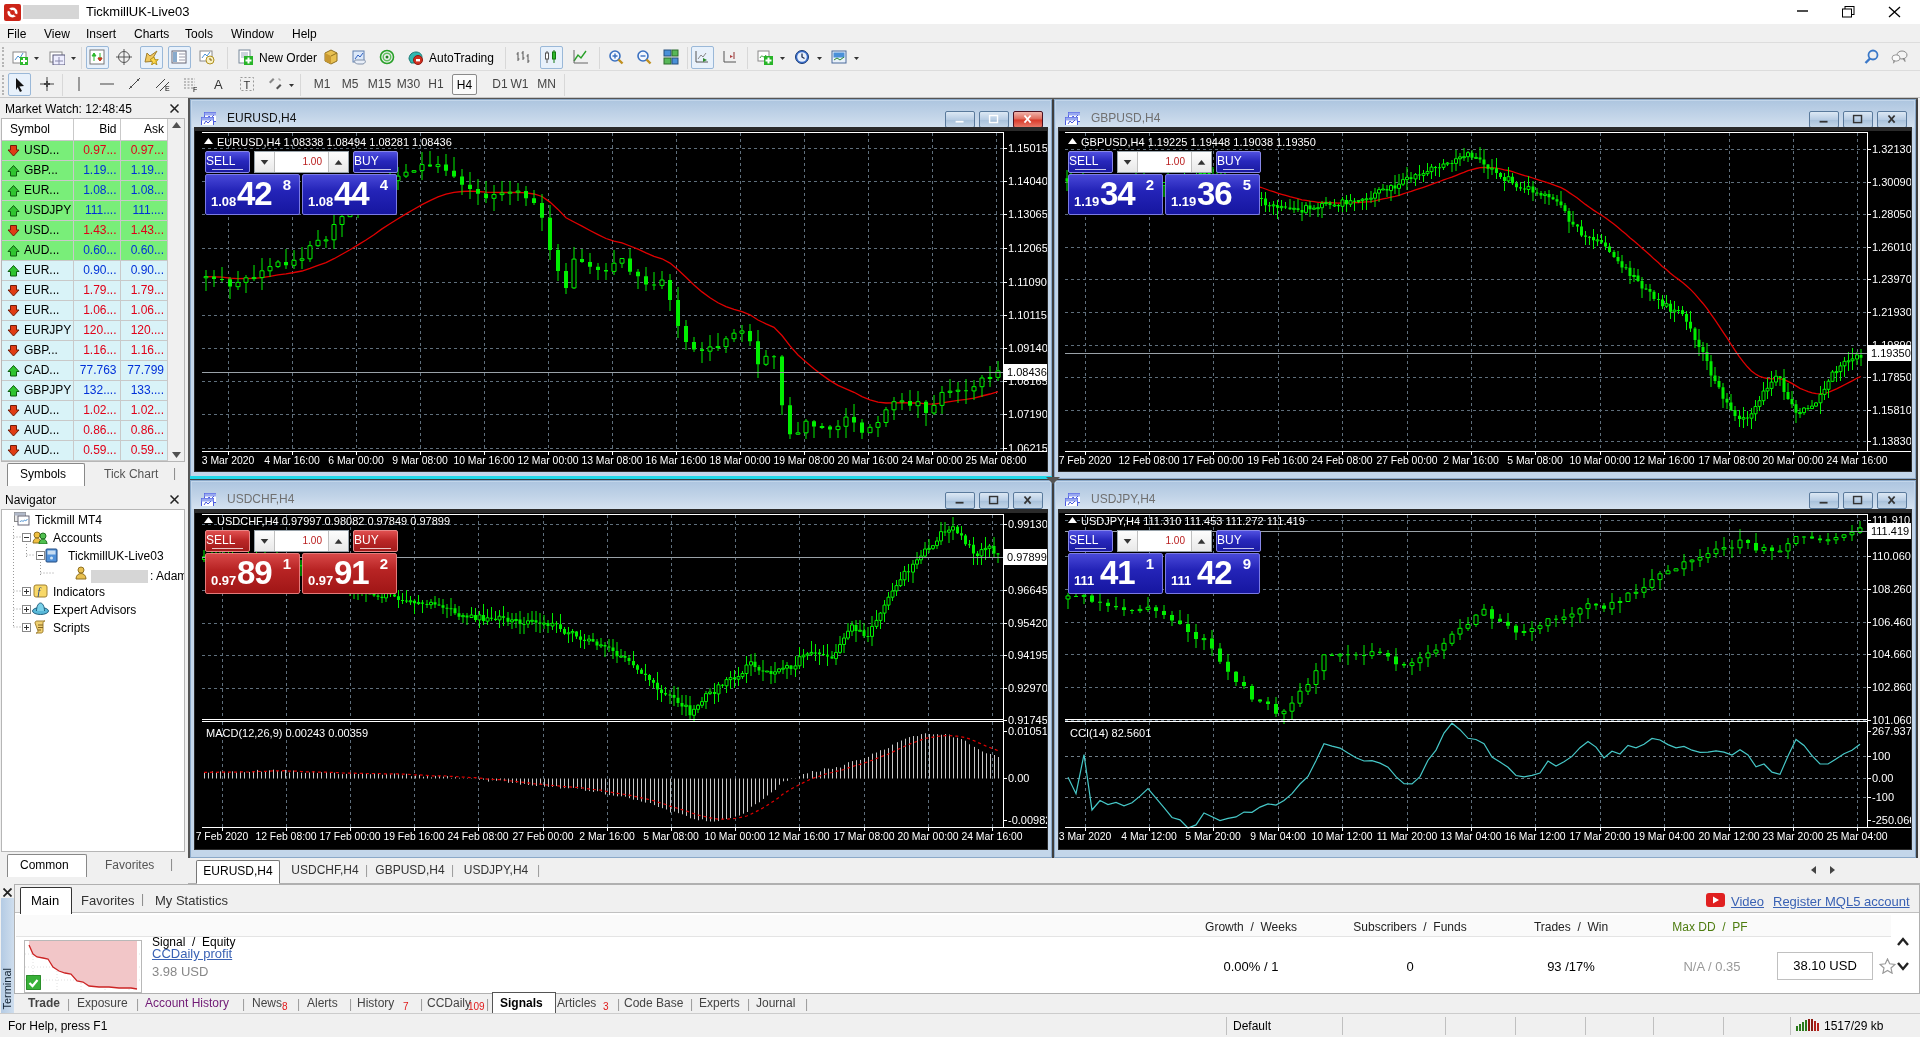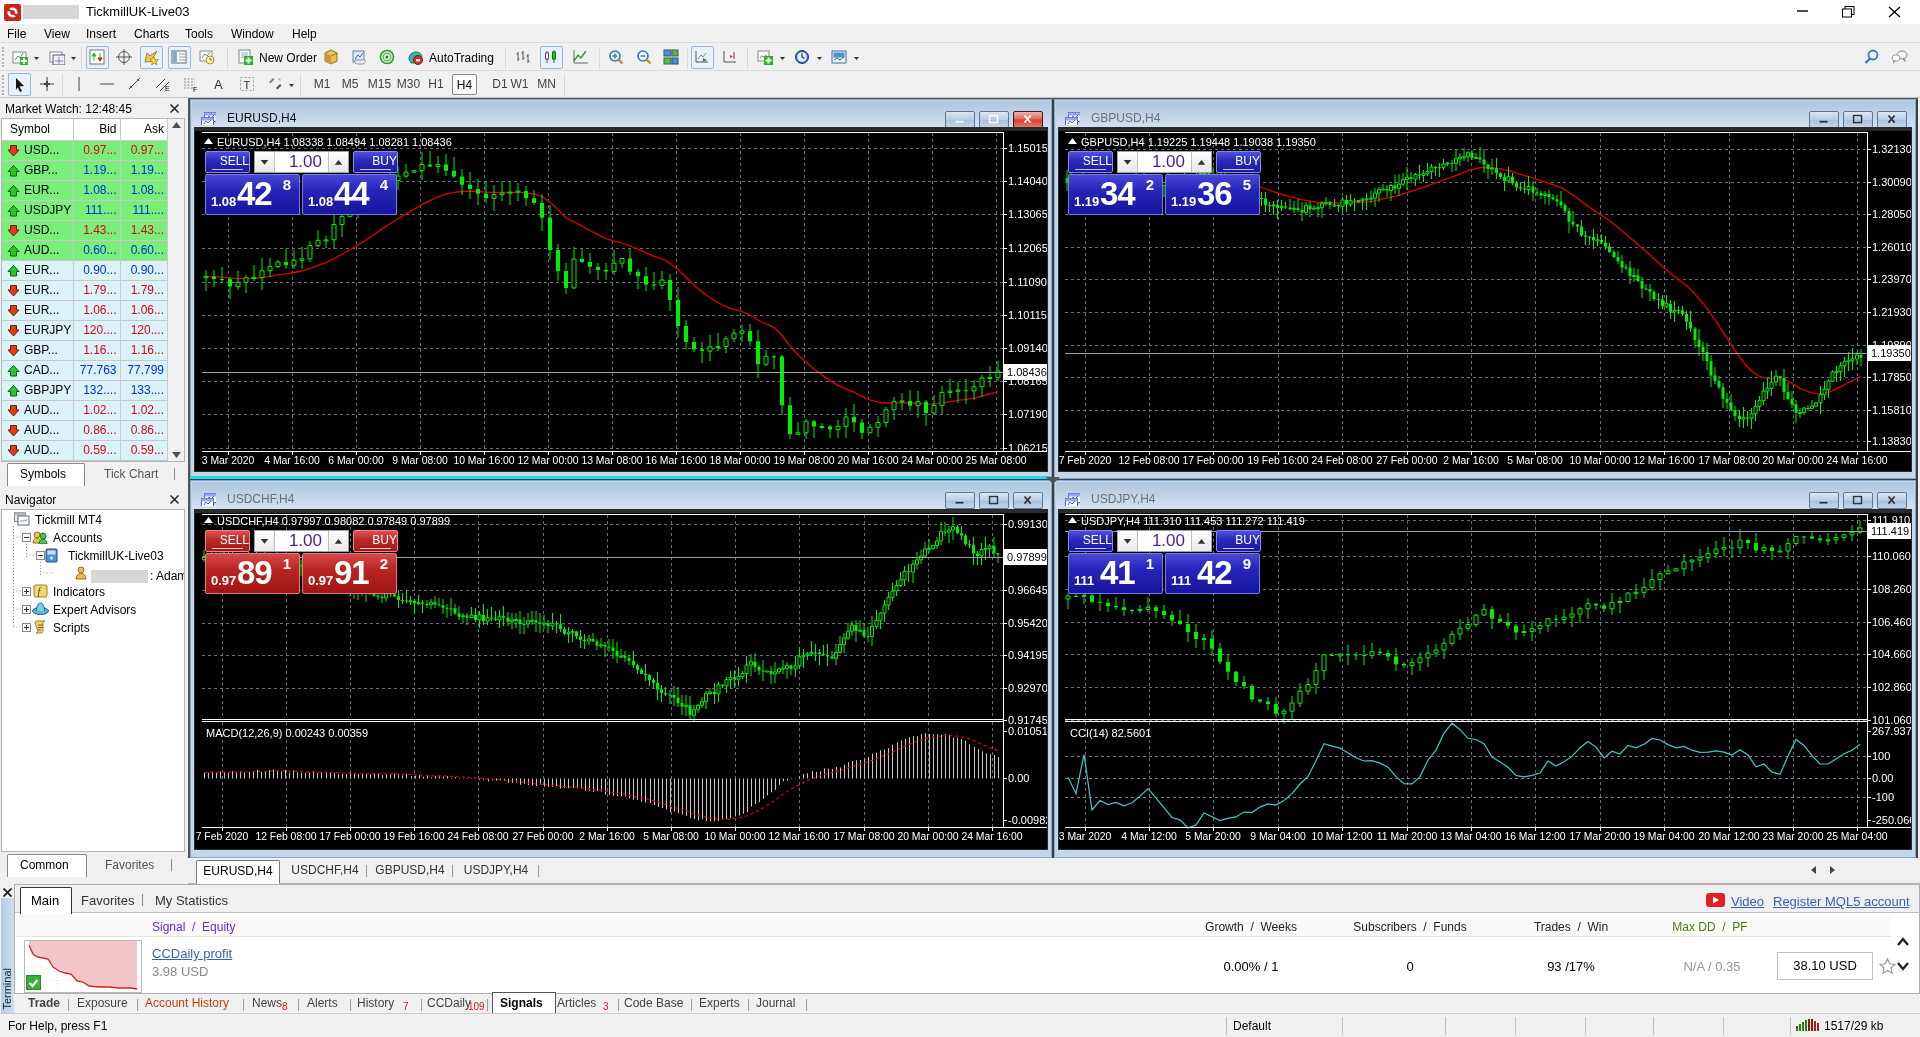--- a/index.html
+++ b/index.html
@@ -35,28 +35,28 @@
 #mdi{left:188px;top:98px;width:1730px;height:763px;background:#3e3e3e;border-top:2px solid #555;border-left:2px solid #555}
 .cwin{position:absolute;background:#c3d6ea;border:1px solid #8aa8c8}
 .ctitle{position:absolute;left:1px;top:1px;right:1px;height:27px;background:linear-gradient(180deg,#aec6e0 0%,#c2d4e8 55%,#d4e2f0 100%);display:flex;align-items:center}
 .ctitle .txt{font-size:12px;margin-left:5px}
 .cbtn{position:absolute;width:30px;height:17px;border:1px solid #5a7a9c;border-radius:2px;background:linear-gradient(180deg,#dce8f4,#b8cde4 50%,#a6c0da 51%,#c4d6e8)}
 .cbtnr{background:linear-gradient(180deg,#f0b4ac,#e06858 48%,#d83828 52%,#e87868);border-color:#4a1020}
 .glyph{position:absolute;left:0;top:0;width:100%;height:100%}
 
 .ocw{position:absolute;width:193px;font-family:"Liberation Sans",sans-serif}
 .ocw .row1{display:flex;height:22px}
-.btn-sb{width:45px;color:#fff;font-size:12px;text-align:right;line-height:19px;border-radius:2px;position:relative}
+.btn-sb{width:45px;color:#fff;font-size:12px;text-align:left;line-height:19px;border-radius:2px;position:relative}
 .btn-sb::after{content:"";position:absolute;left:6px;right:6px;bottom:2px;height:1px;background:rgba(255,255,255,0.75)}
 .blue .btn-sb{background:linear-gradient(180deg,#5050e0,#2828bc 45%,#1a1aa0);border:1px solid #8888e8}
 .red .btn-sb{background:linear-gradient(180deg,#e05050,#bc2828 45%,#a01a1a);border:1px solid #e88888}
 .spin{flex:1;display:flex;border:1px solid #9aa4ac;background:#fff;margin:0 4px}
 .spbtn{width:20px;background:linear-gradient(180deg,#fdfdfd,#e8e8e8);border-right:1px solid #c0c0c0;position:relative}
 .spbtn2{border-left:1px solid #c0c0c0;border-right:none}
-.spv{flex:1;text-align:right;padding-right:6px;font-size:17px;line-height:20px;color:#4c1d95}
+.spv{flex:1;text-align:right;padding-right:6px;font-size:10px;line-height:20px;color:#b91c1c}
 .bigbox{position:absolute;width:95px;height:41px;color:#fff;border-radius:2px}
 .blue .bigbox{background:linear-gradient(180deg,#4848d8,#2424b8 40%,#1616a0);border:1px solid #7a7ae4}
 .red .bigbox{background:linear-gradient(180deg,#d84848,#b82424 40%,#a01616);border:1px solid #e47a7a}
 .bb-s{position:absolute;left:5px;bottom:5px;font-size:13px;font-weight:bold}
 .bb-l{position:absolute;left:31px;top:0px;font-size:33px;font-weight:bold;letter-spacing:-1px}
 .bb-e{position:absolute;right:8px;top:1px;font-size:15px;font-weight:bold}
 
 #tabstrip{left:188px;top:858px;width:1732px;height:26px;background:#f0f0f0;border-bottom:1px solid #b0b0b0}
 .ctab{position:absolute;top:2px;height:24px;font-size:12px;color:#333;line-height:20px}
 .ctab-act{background:#fff;border:1px solid #777;border-bottom:1px solid #fff;border-radius:2px 2px 0 0;color:#000}
@@ -1118,21 +1118,21 @@
     <div class="abs" style="left:81px;top:9px;font-size:13px;color:#333">Favorites</div>
     <div class="abs" style="left:141px;top:8px;color:#888">|</div>
     <div class="abs" style="left:155px;top:9px;font-size:13px;color:#333">My Statistics</div>
     <svg class="abs" style="left:1706px;top:9px" width="19" height="14" viewBox="0 0 19 14">
       <rect width="19" height="14" rx="3" fill="#e02020"></rect>
       <path d="M7 3.5l6 3.5-6 3.5z" fill="#fff"></path>
     </svg>
     <div class="abs link" style="left:1731px;top:10px;font-size:13px">Video</div>
     <div class="abs link" style="left:1773px;top:10px;font-size:13px">Register MQL5 account</div>
     <div class="abs" style="left:16px;top:31px;width:1875px;height:22px;background:#fafafa;border-bottom:1px solid #e4e4e4"></div>
-    <div class="abs" style="left:152px;top:36px;color:#6d28d9">Signal&nbsp; /&nbsp; Equity</div>
+    <div class="abs" style="left:152px;top:51px;color:#000000">Signal&nbsp; /&nbsp; Equity</div>
     <div class="abs" style="left:1161px;top:36px;width:180px;text-align:center;color:#222">Growth&nbsp; /&nbsp; Weeks</div>
     <div class="abs" style="left:1320px;top:36px;width:180px;text-align:center;color:#222">Subscribers&nbsp; /&nbsp; Funds</div>
     <div class="abs" style="left:1481px;top:36px;width:180px;text-align:center;color:#222">Trades&nbsp; /&nbsp; Win</div>
     <div class="abs" style="left:1620px;top:36px;width:180px;text-align:center;color:#4d7c0f">Max DD&nbsp; /&nbsp; PF</div>
     <div class="abs" style="left:24px;top:56px;width:118px;height:53px;background:#fff;border:1px solid #b8b8b8"><svg width="116" height="51" viewBox="0 0 116 51">
         <path d="M8 0v51M32 0v51M56 0v51M80 0v51M104 0v51M0 13h116M0 26h116M0 39h116" stroke="#e0e0e0" stroke-dasharray="1 2"></path>
         <path d="M4 4L8 13 12 16 18 17 23 18 28 26 34 30 40 32 46 33 52 40 58 41 64 45 74 46 84 46 94 47 106 47 112 48V0H4z" fill="#f2c6c8"></path>
         <path d="M4 4L8 13 12 16 18 17 23 18 28 26 34 30 40 32 46 33 52 40 58 41 64 45 74 46 84 46 94 47 106 47 112 48" fill="none" stroke="#cc2424" stroke-width="1.3"></path>
       </svg></div>
     <svg class="abs" style="left:26px;top:91px" width="15" height="15" viewBox="0 0 15 15">
@@ -1164,21 +1164,21 @@
     <div class="abs" style="left:420px;top:113px;color:#999">|</div>
     <div class="abs" style="left:486px;top:113px;color:#999">|</div>
     <div class="abs" style="left:550px;top:113px;color:#999">|</div>
     <div class="abs" style="left:617px;top:113px;color:#999">|</div>
     <div class="abs" style="left:690px;top:113px;color:#999">|</div>
     <div class="abs" style="left:747px;top:113px;color:#999">|</div>
     <div class="abs" style="left:805px;top:113px;color:#999">|</div>
     <div class="abs" style="left:492px;top:108px;width:64px;height:21px;background:#fff;border:1px solid #555;border-bottom:none"></div>
     <div class="abs" style="left:28px;top:112px;color:#444;font-weight:bold">Trade</div>
     <div class="abs" style="left:77px;top:112px;color:#444;font-weight:normal">Exposure</div>
-    <div class="abs" style="left:145px;top:112px;color:#c2410c;font-weight:normal">Account History</div>
+    <div class="abs" style="left:145px;top:112px;color:#701a75;font-weight:normal">Account History</div>
     <div class="abs" style="left:252px;top:112px;color:#444;font-weight:normal">News</div>
     <div class="abs" style="left:282px;top:117px;color:#e01818;font-size:10px">8</div>
     <div class="abs" style="left:307px;top:112px;color:#444;font-weight:normal">Alerts</div>
     <div class="abs" style="left:357px;top:112px;color:#444;font-weight:normal">History</div>
     <div class="abs" style="left:403px;top:117px;color:#e01818;font-size:10px">7</div>
     <div class="abs" style="left:427px;top:112px;color:#444;font-weight:normal">CCDaily</div>
     <div class="abs" style="left:468px;top:117px;color:#e01818;font-size:10px">109</div>
     <div class="abs" style="left:500px;top:112px;color:#000;font-weight:bold">Signals</div>
     <div class="abs" style="left:557px;top:112px;color:#444;font-weight:normal">Articles</div>
     <div class="abs" style="left:603px;top:117px;color:#e01818;font-size:10px">3</div>

